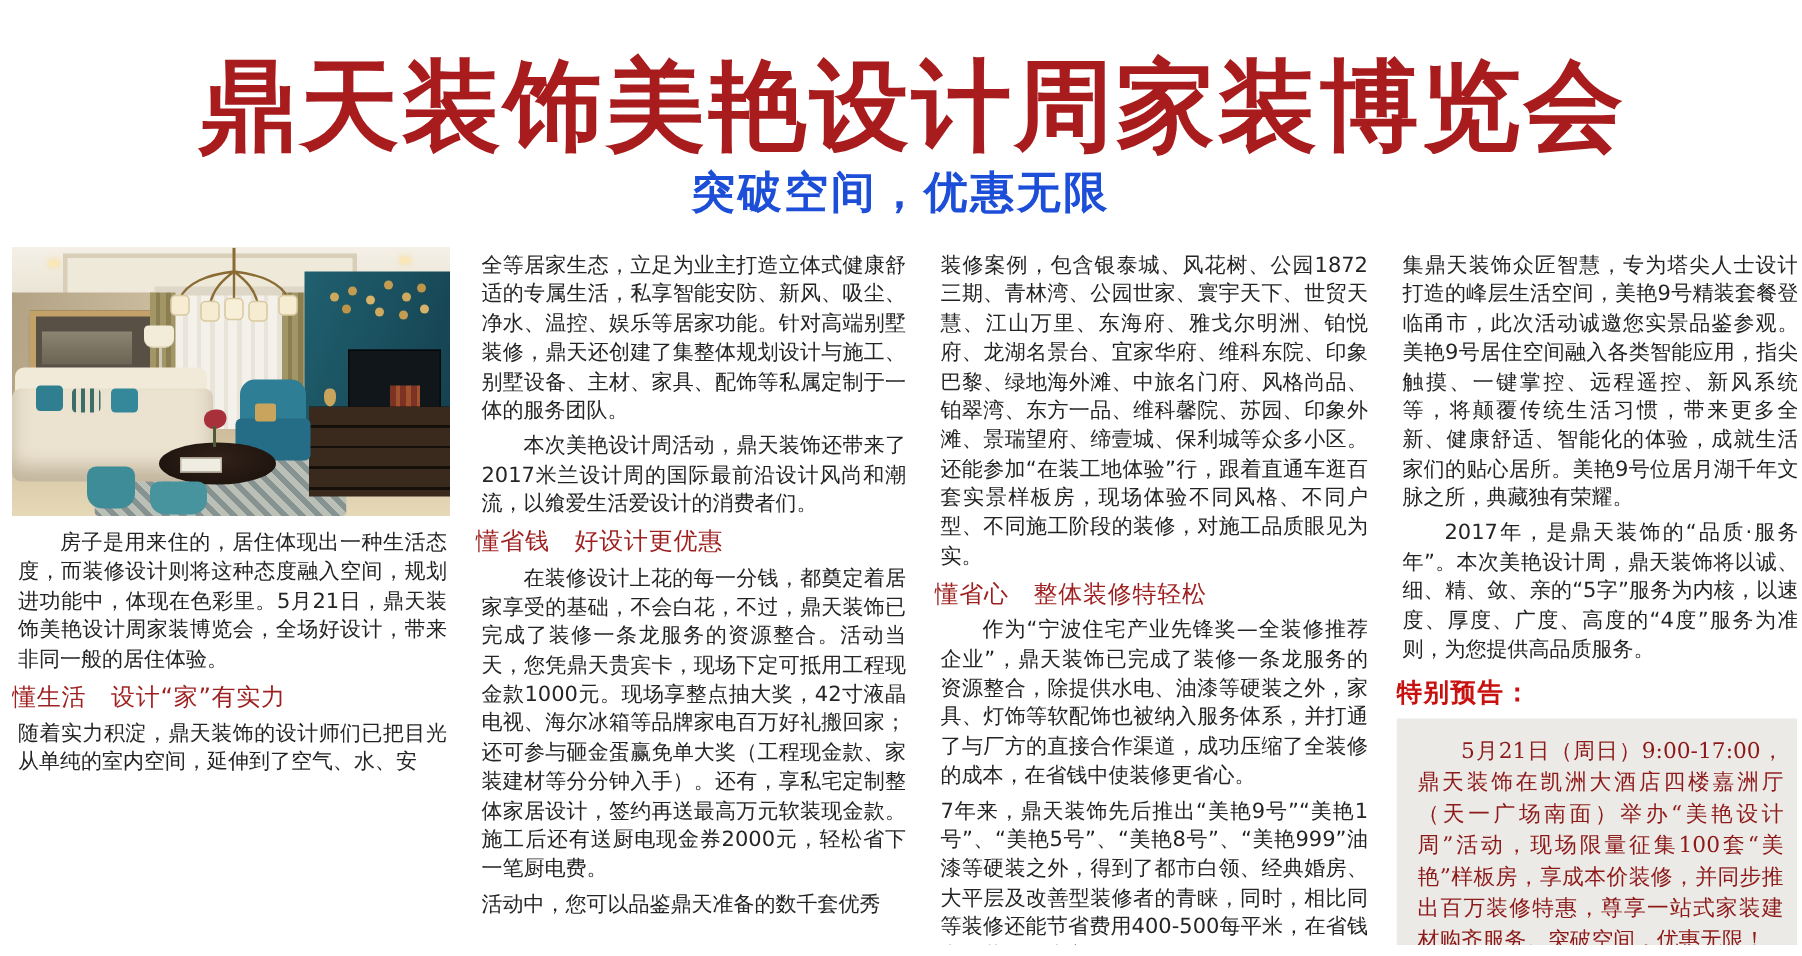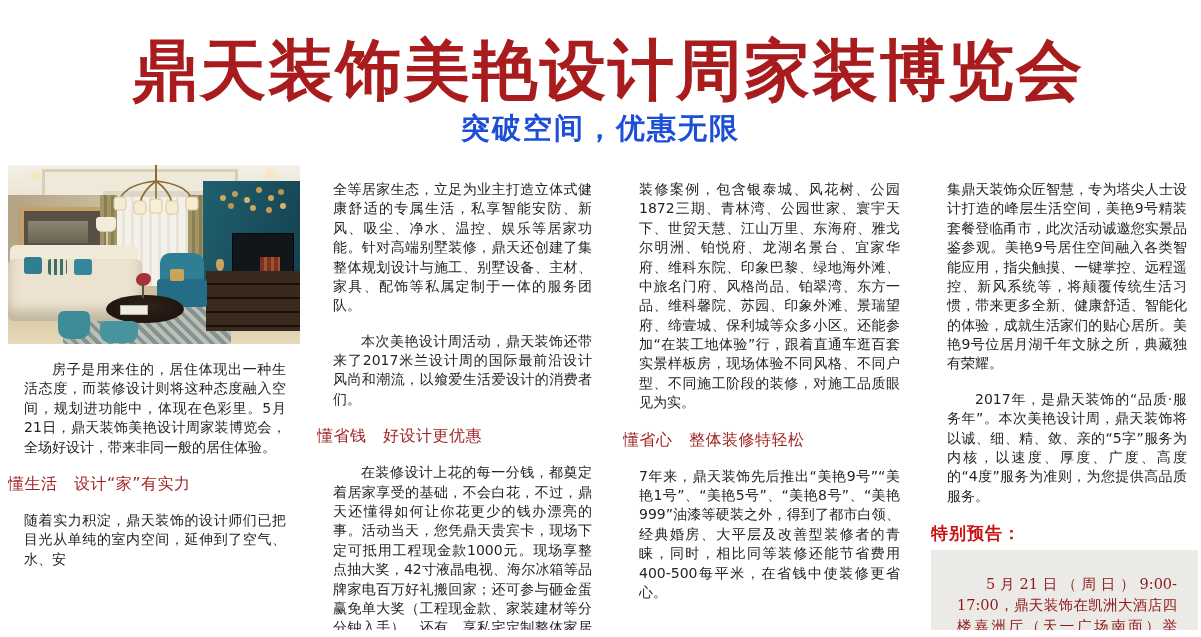--- a/index.html
+++ b/index.html
@@ -17,21 +17,21 @@
   .subheadline{
     margin:4px 0 0 0;font-size:29px;font-weight:bold;color:#1d4ed8;letter-spacing:2px;
   }
   
   .content{
     position:absolute;top:164px;left:8px;width:1190px;height:466px;overflow:hidden;
     display:grid;grid-template-columns:294px 291px 293px 272px;column-gap:15px;
     font-size:14px;line-height:1.385;color:#242424;text-align:justify;
   }
   .col{overflow:hidden;}
-  .col p{margin:16px;}
+  .col p{margin:4px;}
   .ind{text-indent:2em;}
   .subhead{
     margin:3px 0 2px 0;font-size:16px;font-weight:normal;color:#9e1f1f;letter-spacing:0.5px;
   }
   
   .photo{position:relative;width:292px;height:179px;margin:1px 0 9px 0;overflow:hidden;background:#e9e2d2;}
   .photo div{position:absolute;}
   .ph-ceiling{left:0;top:0;width:292px;height:62px;background:linear-gradient(#f4f0e7,#e3d9c4);}
   .ph-tray{left:34px;top:4px;width:190px;height:44px;border:3px solid #d9cfb8;background:#efe9da;}
   .ph-spot-l{left:24px;top:8px;width:8px;height:5px;border-radius:50%;background:#f9e7b8;box-shadow:0 0 5px #f3dd9e;}
@@ -144,27 +144,28 @@
     </div>
     <p class="ind">房子是用来住的，居住体现出一种生活态度，而装修设计则将这种态度融入空间，规划进功能中，体现在色彩里。5月21日，鼎天装饰美艳设计周家装博览会，全场好设计，带来非同一般的居住体验。</p>
     <h3 class="subhead">懂生活　设计“家”有实力</h3>
     <p>随着实力积淀，鼎天装饰的设计师们已把目光从单纯的室内空间，延伸到了空气、水、安</p>
   </div>
 
   <div class="col">
     <p>全等居家生态，立足为业主打造立体式健康舒适的专属生活，私享智能安防、新风、吸尘、净水、温控、娱乐等居家功能。针对高端别墅装修，鼎天还创建了集整体规划设计与施工、别墅设备、主材、家具、配饰等私属定制于一体的服务团队。</p>
     <p class="ind">本次美艳设计周活动，鼎天装饰还带来了2017米兰设计周的国际最前沿设计风尚和潮流，以飨爱生活爱设计的消费者们。</p>
     <h3 class="subhead">懂省钱　好设计更优惠</h3>
-    <p class="ind">在装修设计上花的每一分钱，都奠定着居家享受的基础，不会白花，不过，鼎天还懂得如何让你花更少的钱办漂亮的事。活动当天，您凭鼎天贵宾卡，现场下定可抵用工程现金款1000元。现场享整点抽大奖，42寸液晶电视、海尔冰箱等品牌家电百万好礼搬回家；还可参与砸金蛋赢免单大奖（工程现金款、家装建材等分分钟入手）。还有，享私宅定制整体家居设计，签约再送最高万元软装现金款。施工后还有送厨电现金券2000元，轻松省下一笔厨电费。</p>
+    <p class="ind">在装修设计上花的每一分钱，都奠定着居家享受的基础，不会白花，不过，鼎天装饰已完成了装修一条龙服务的资源整合。活动当天，您凭鼎天贵宾卡，现场下定可抵用工程现金款1000元。现场享整点抽大奖，42寸液晶电视、海尔冰箱等品牌家电百万好礼搬回家；还可参与砸金蛋赢免单大奖（工程现金款、家装建材等分分钟入手）。还有，享私宅定制整体家居设计，签约再送最高万元软装现金款。施工后还有送厨电现金券2000元，轻松省下一笔厨电费。</p>
     <p>活动中，您可以品鉴鼎天准备的数千套优秀</p>
   </div>
 
   <div class="col">
     <p>装修案例，包含银泰城、风花树、公园1872三期、青林湾、公园世家、寰宇天下、世贸天慧、江山万里、东海府、雅戈尔明洲、铂悦府、龙湖名景台、宜家华府、维科东院、印象巴黎、绿地海外滩、中旅名门府、风格尚品、铂翠湾、东方一品、维科馨院、苏园、印象外滩、景瑞望府、缔壹城、保利城等众多小区。还能参加“在装工地体验”行，跟着直通车逛百套实景样板房，现场体验不同风格、不同户型、不同施工阶段的装修，对施工品质眼见为实。</p>
     <h3 class="subhead">懂省心　整体装修特轻松</h3>
+    <p class="ind">作为“宁波住宅产业先锋奖—全装修推荐企业”，鼎天装饰已完成了装修一条龙服务的资源整合，除提供水电、油漆等硬装之外，家具、灯饰等软配饰也被纳入服务体系，并打通了与厂方的直接合作渠道，成功压缩了全装修的成本，在省钱中使装修更省心。</p>
     <p>7年来，鼎天装饰先后推出“美艳9号”“美艳1号”、“美艳5号”、“美艳8号”、“美艳999”油漆等硬装之外，得到了都市白领、经典婚房、大平层及改善型装修者的青睐，同时，相比同等装修还能节省费用400-500每平米，在省钱中使装修更省心。</p>
 
   </div>
 
   <div class="col">
     <p>集鼎天装饰众匠智慧，专为塔尖人士设计打造的峰层生活空间，美艳9号精装套餐登临甬市，此次活动诚邀您实景品鉴参观。美艳9号居住空间融入各类智能应用，指尖触摸、一键掌控、远程遥控、新风系统等，将颠覆传统生活习惯，带来更多全新、健康舒适、智能化的体验，成就生活家们的贴心居所。美艳9号位居月湖千年文脉之所，典藏独有荣耀。</p>
     <p class="ind">2017年，是鼎天装饰的“品质·服务年”。本次美艳设计周，鼎天装饰将以诚、细、精、敛、亲的“5字”服务为内核，以速度、厚度、广度、高度的“4度”服务为准则，为您提供高品质服务。</p>
     <h3 class="notice-label">特别预告：</h3>
     <div class="notice-box">
       <p class="notice-body">5月21日（周日）9:00-17:00，鼎天装饰在凯洲大酒店四楼嘉洲厅（天一广场南面）举办“美艳设计周”活动，现场限量征集100套“美艳”样板房，享成本价装修，并同步推出百万装修特惠，尊享一站式家装建材购齐服务。突破空间，优惠无限！</p>

